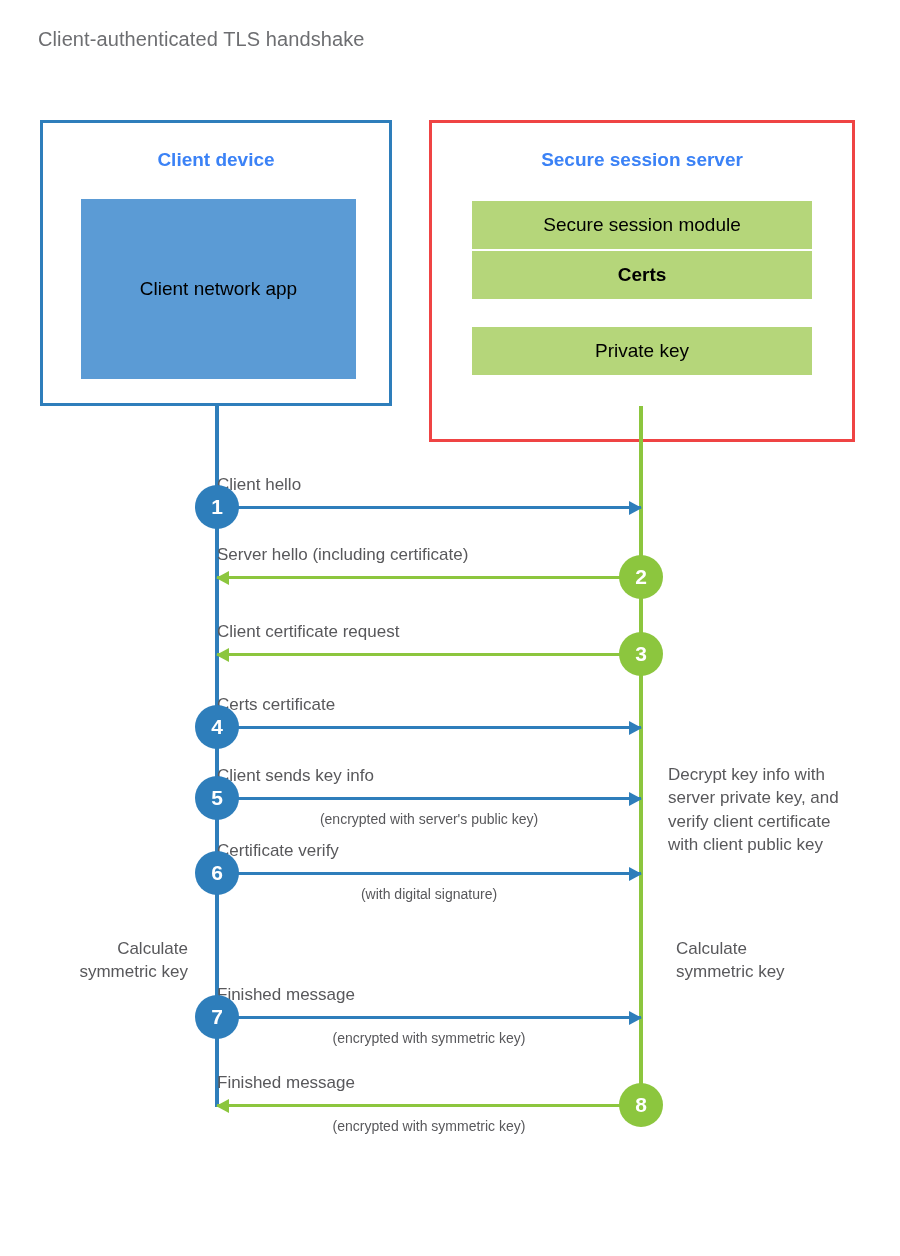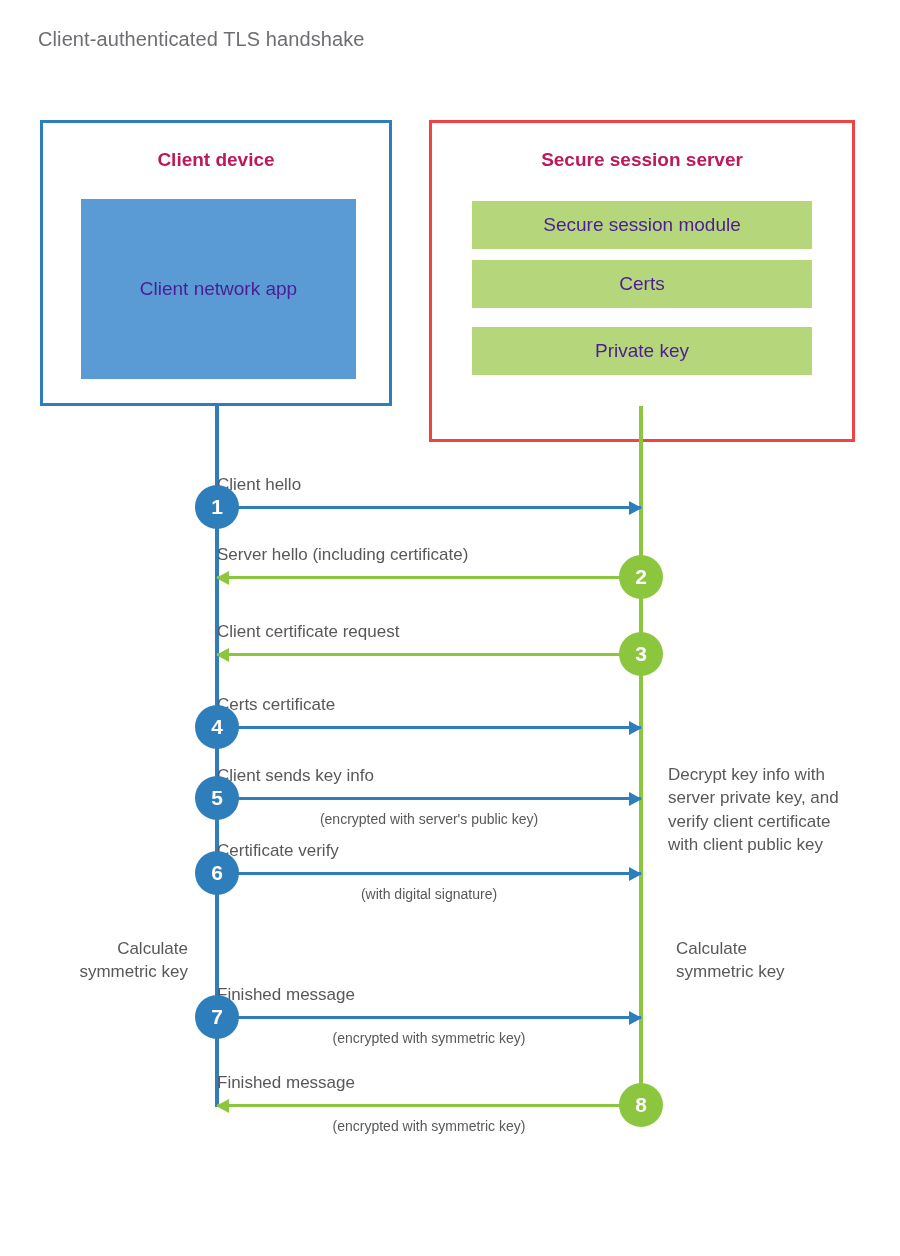--- a/index.html
+++ b/index.html
@@ -48,46 +48,46 @@
     width: 426px; height: 322px;
     border: 3px solid #ef4444;
   }
   .actor-title {
     position: absolute;
     left: 0; right: 0;
     top: 26px;
     text-align: center;
     font-size: 19px;
     font-weight: bold;
-    color: #be185d;
+    color: #3b82f6;
   }
   .inner-block {
     position: absolute;
     box-sizing: border-box;
     display: flex;
     align-items: center;
     justify-content: center;
     text-align: center;
-    color: #4c1d95;
+    color: #000000;
     font-size: 19px;
     line-height: 1.28;
     font-weight: 400;
   }
   .inner-block.client-app {
     left: 38px; top: 76px;
     width: 275px; height: 180px;
     background: #5b9bd5;
   }
   .inner-block.srv {
     left: 40px;
     width: 340px; height: 48px;
     background: #b5d67a;
   }
   .inner-block.srv-1 { top: 78px; }
-  .inner-block.srv-2 { top: 137px; }
+  .inner-block.srv-2 { top: 128px; font-weight: bold; }
   .inner-block.srv-3 { top: 204px; }
 
   
   .lifeline {
     position: absolute;
     width: 4px;
   }
   .lifeline.client-life {
     left: 215px;
     top: 406px;

